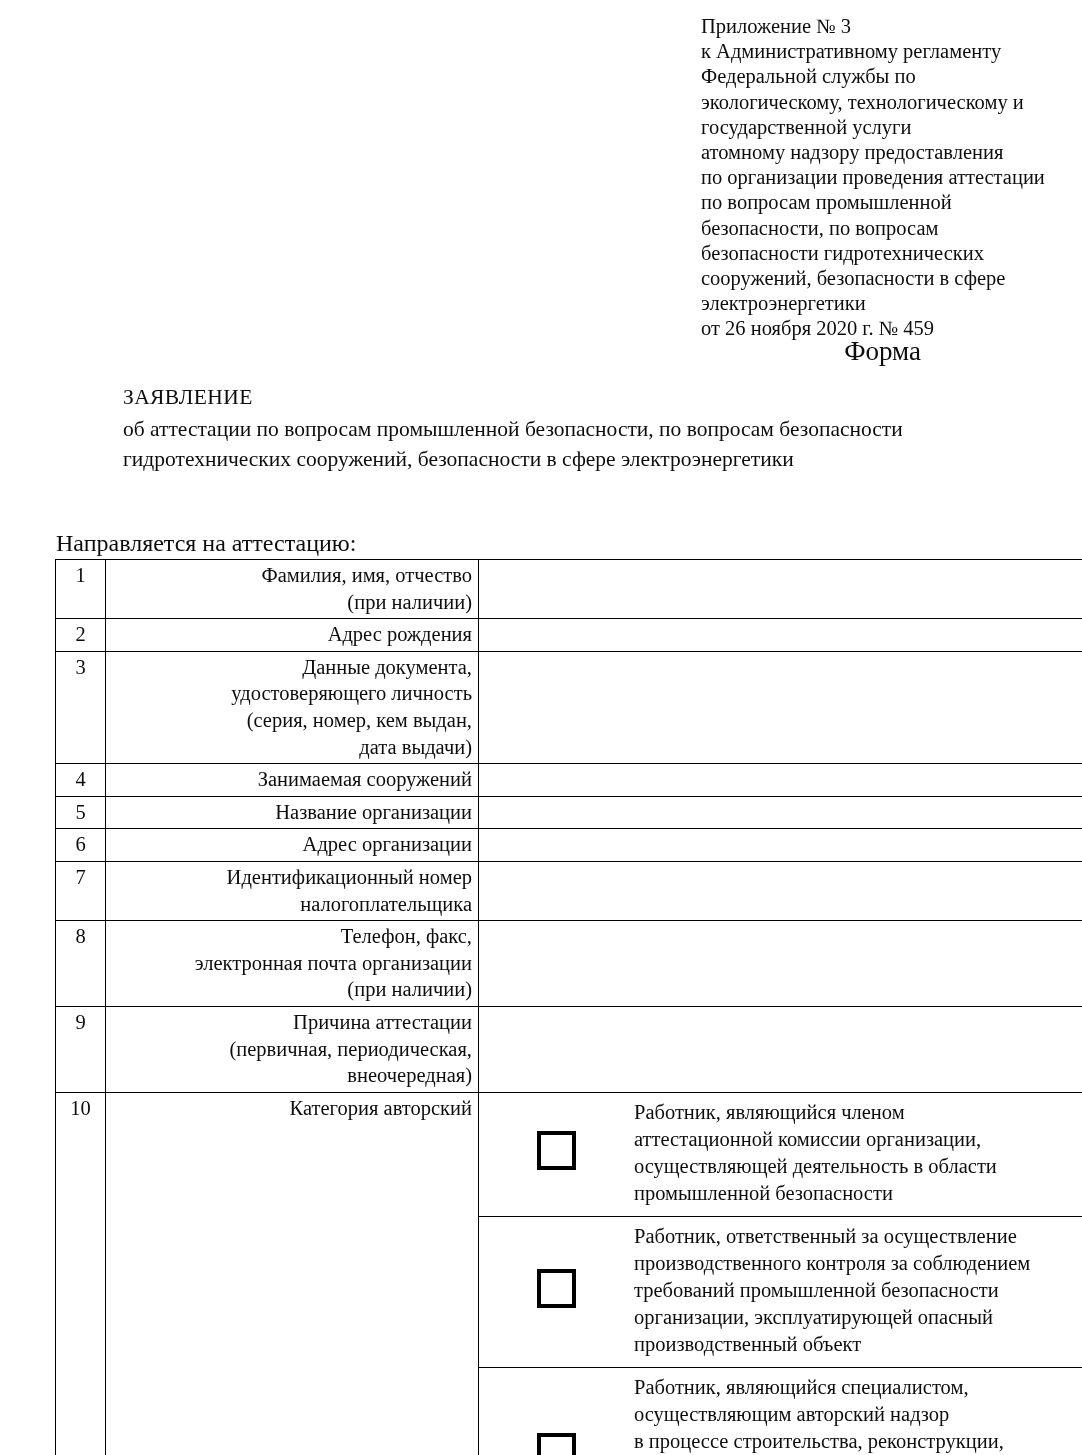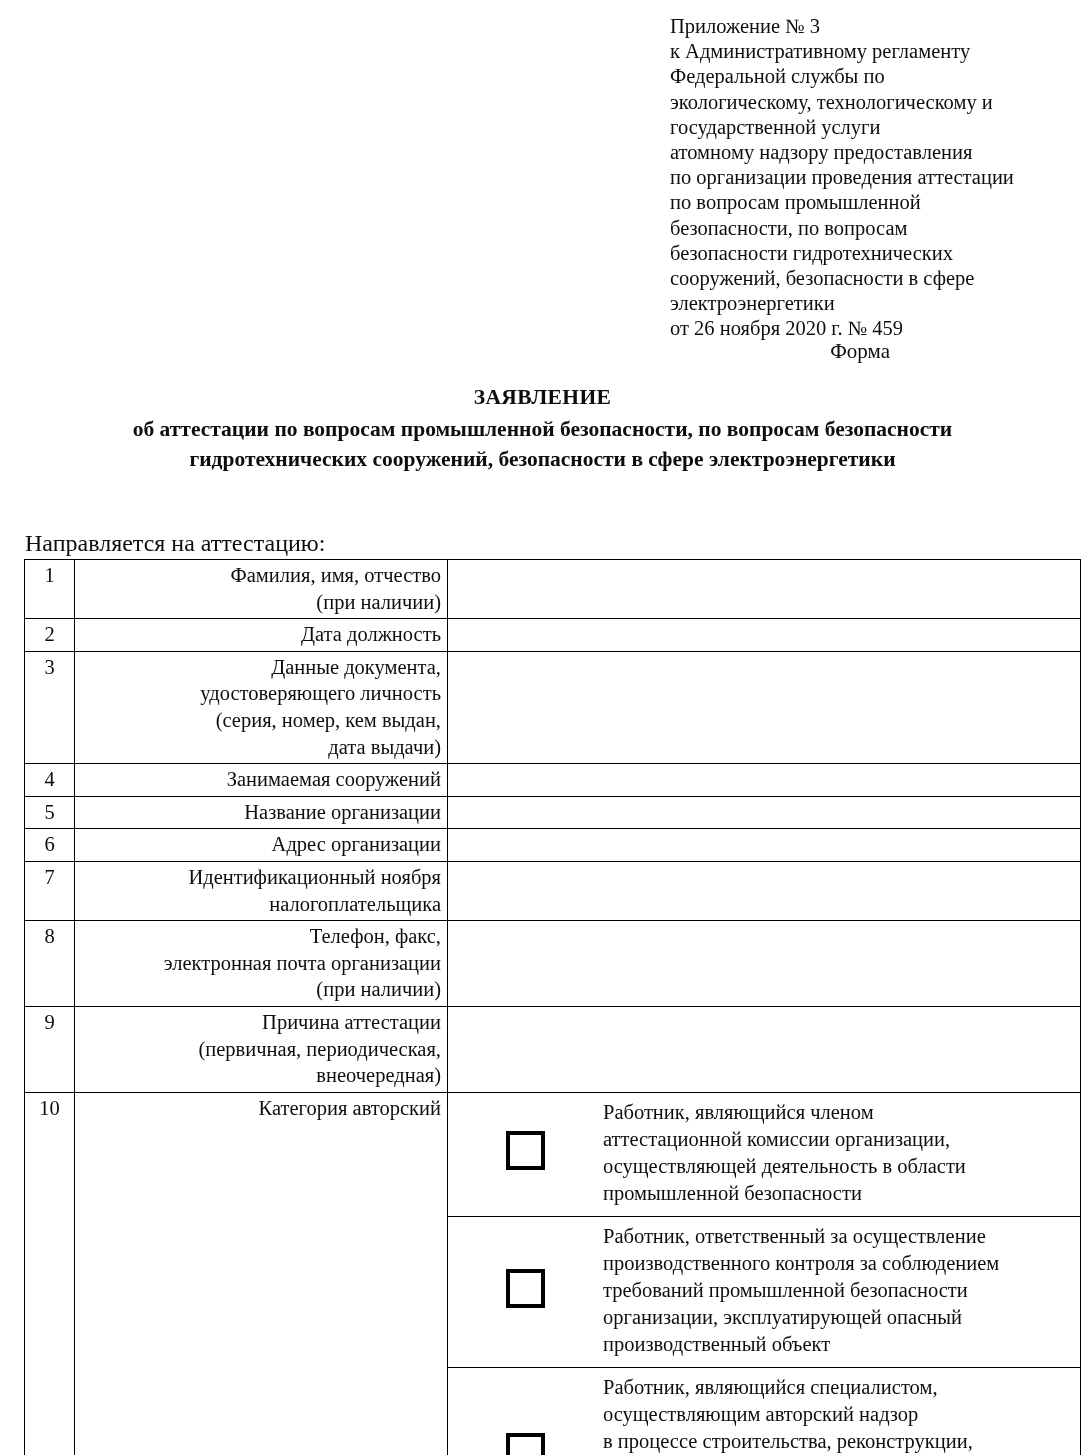--- a/index.html
+++ b/index.html
@@ -15,52 +15,52 @@
     color: #0d0d0d;
     overflow: hidden;
     position: relative;
   }
 
   .page {
     position: relative;
     width: 940px;
     height: 1455px;
     box-sizing: border-box;
+    margin-left: 31px;
   }
 
   
   .ref-block {
     position: absolute;
     left: 670px;
     top: 14px;
     width: 390px;
     font-size: 20.5px;
     line-height: 25.2px;
   }
   .ref-block .ref-line {
     white-space: pre-wrap;
   }
 
   
   .forma {
     position: absolute;
     right: 50px;
     top: 338px;
-    font-size: 21px;
+    font-size: 27px;
     line-height: 26px;
   }
 
   
   .title-block {
     position: absolute;
-    left: 80px;
+    left: 92px;
     top: 382px;
     width: 925px;
-    text-align: center;
-    font-weight: bold;
+    font-weight: normal;
     font-size: 21.5px;
     line-height: 30.5px;
   }
   .title-block .doc-title {
     letter-spacing: 0.4px;
     margin-bottom: 1px;
   }
   .title-block .doc-subtitle {
     display: block;
   }
@@ -195,21 +195,21 @@
             <span class="cell-text">Фамилия, имя, отчество
 (при наличии)</span>
           </td>
           <td class="col-value">
             <span class="cell-text"></span>
           </td>
         </tr>
         <tr>
           <td class="col-num">2</td>
           <td class="col-label">
-            <span class="cell-text">Дата должность</span>
+            <span class="cell-text">Адрес рождения</span>
           </td>
           <td class="col-value">
             <span class="cell-text"></span>
           </td>
         </tr>
         <tr>
           <td class="col-num">3</td>
           <td class="col-label">
             <span class="cell-text">Данные документа,
 удостоверяющего личность
@@ -243,21 +243,21 @@
           <td class="col-label">
             <span class="cell-text">Адрес организации</span>
           </td>
           <td class="col-value">
             <span class="cell-text"></span>
           </td>
         </tr>
         <tr>
           <td class="col-num">7</td>
           <td class="col-label">
-            <span class="cell-text">Идентификационный ноября
+            <span class="cell-text">Идентификационный номер
 налогоплательщика</span>
           </td>
           <td class="col-value">
             <span class="cell-text"></span>
           </td>
         </tr>
         <tr>
           <td class="col-num">8</td>
           <td class="col-label">
             <span class="cell-text">Телефон, факс,

